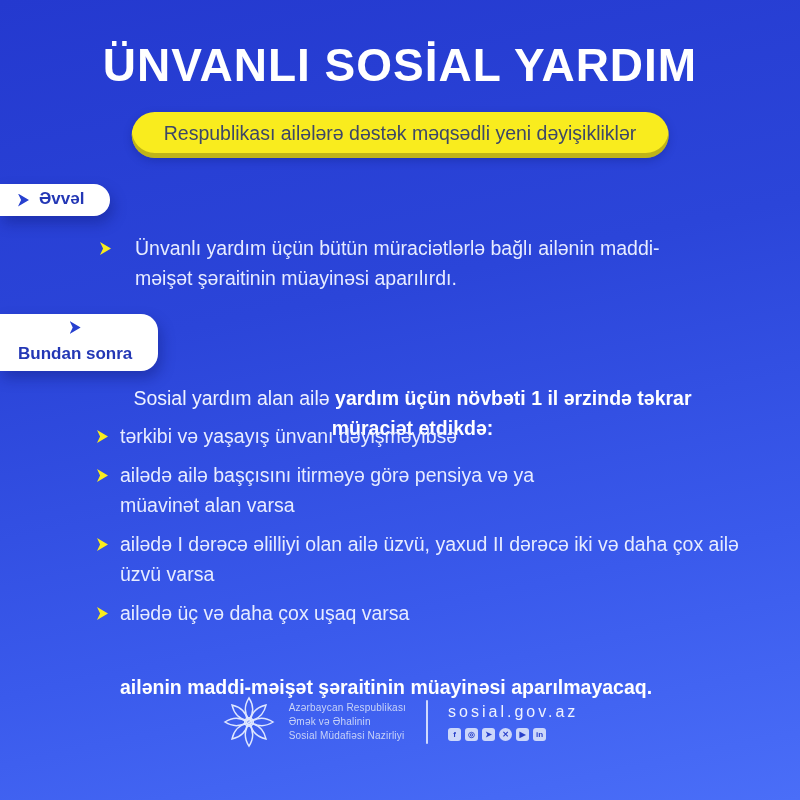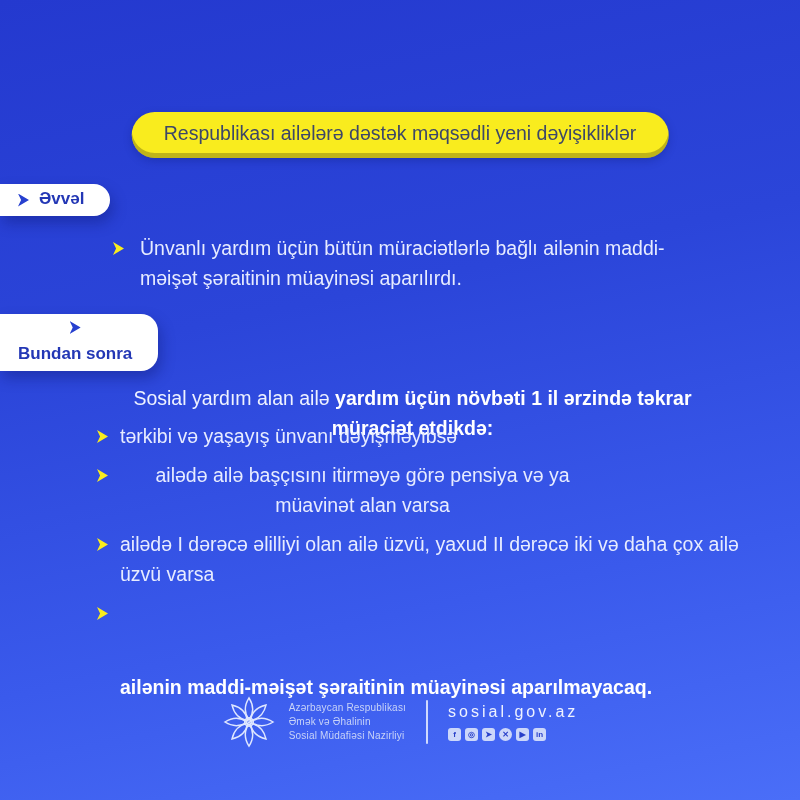--- a/index.html
+++ b/index.html
@@ -26,40 +26,40 @@
   }
   .badge-before{top:184px;}
   .badge-after{top:314px;flex-direction:column;}
   .arr{
     display:inline-block; width:11px; height:13px; flex:none;
     clip-path:polygon(0 0,100% 50%,0 100%,28% 50%);
     background:#f9ec1e;
   }
   .badge .arr{background:#2740cf; margin-top:2px;}
   .before-item{
-    position:absolute; top:233px; left:113px; width:600px;
-    display:flex; gap:16px; font-size:19.5px; line-height:30px; color:#e7ecff;
+    position:absolute; top:233px; left:100px; width:600px;
+    display:flex; gap:24px; font-size:19.5px; line-height:30px; color:#e7ecff;
   }
   .before-item .arr{margin-top:9px;}
   .before-item .txt{max-width:545px;}
   .intro{
     position:absolute; top:363px; left:120px; width:585px;
     font-size:19.5px; line-height:30px; color:#ffffff; font-weight:700;text-align:center;
   }
   .intro .n{font-weight:400; color:#eef2ff;}
   .bullet-list{
     position:absolute; top:421px; left:97px; width:670px;
     margin:0; padding:0; list-style:none;
   }
   .bullet-list li{
     display:flex; gap:12px; margin-bottom:9px;
     font-size:19.5px; line-height:30px; color:#e7ecff;
   }
   .bullet-list .arr{margin-top:9px;}
-  .bullet-list li:nth-child(2) .txt{max-width:485px;text-align:center;}
+  .bullet-list li:nth-child(2) .txt{max-width:485px;}
   .bullet-list li:nth-child(3) .txt{max-width:645px;}
   .conclusion{
     position:absolute; top:652px; left:120px; width:640px;
     font-size:19.5px; line-height:30px; font-weight:700; color:#ffffff;
   }
   .footer{
     position:absolute; top:695px; left:0; right:0;
     display:flex; justify-content:center; align-items:center; gap:13px;
   }
   .logo svg{display:block;}
@@ -72,20 +72,21 @@
     font-size:8px; font-weight:700; display:flex; align-items:center; justify-content:center;
     line-height:1; cursor:pointer;
   }
   .sicon.round{border-radius:50%;}
 </style>
 </head>
 <body>
 
 <div class="poster">
 
+  <h1 class="title">ÜNVANLI SOSİAL YARDIM</h1>
 
   <div class="subtitle-pill">Respublikası ailələrə dəstək məqsədli yeni dəyişikliklər</div>
 
   <div class="badge badge-before">
     <span class="arr"></span>
     <span>Əvvəl</span>
   </div>
 
   <div class="before-item">
     <span class="arr"></span>
@@ -107,20 +108,21 @@
     <li>
       <span class="arr"></span>
       <span class="txt">ailədə ailə başçısını itirməyə görə pensiya və ya müavinət alan varsa</span>
     </li>
     <li>
       <span class="arr"></span>
       <span class="txt">ailədə I dərəcə əlilliyi olan ailə üzvü, yaxud II dərəcə iki və daha çox ailə üzvü varsa</span>
     </li>
     <li>
       <span class="arr"></span>
+      <span class="txt">ailədə üç və daha çox uşaq varsa</span>
     </li>
   </ul>
 
   <p class="conclusion">ailənin maddi-məişət şəraitinin müayinəsi aparılmayacaq.</p>
 
   <div class="footer">
     <div class="logo">
       <svg width="54" height="54" viewBox="0 0 56 56">
         <g fill="none" stroke="#dfe7ff" stroke-width="1.5">
           <path d="M28 3 C33 11,33 19,28 26 C23 19,23 11,28 3 Z" transform="rotate(0 28 28)"></path>

